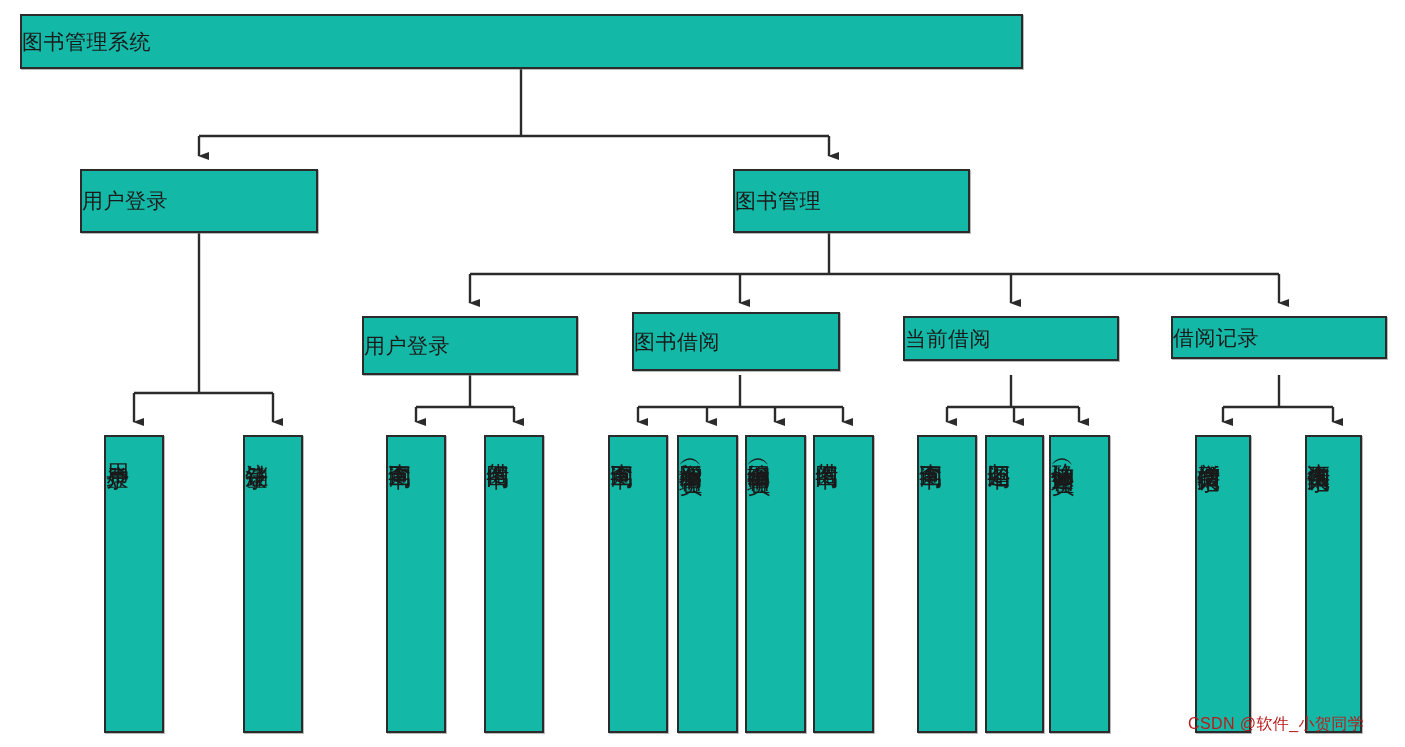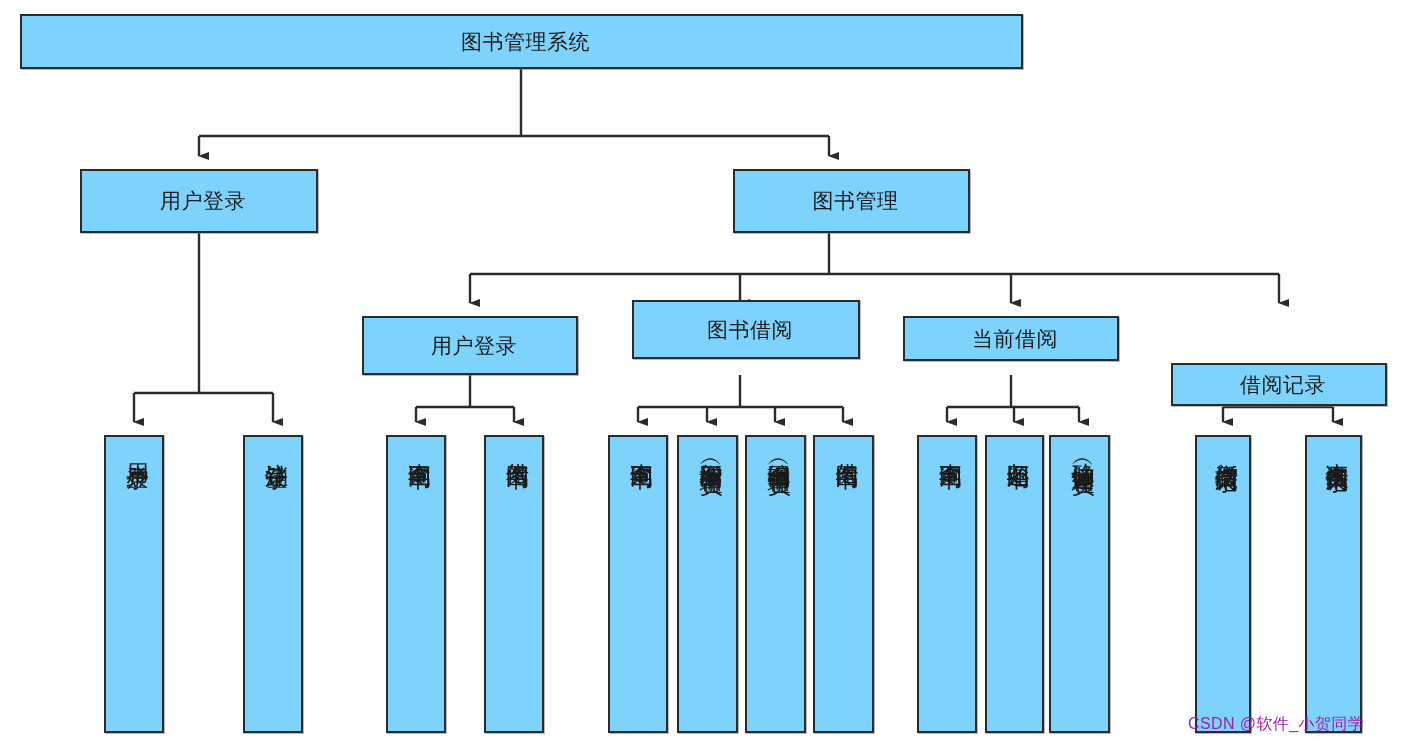--- a/index.html
+++ b/index.html
@@ -22,28 +22,27 @@
     position: absolute;
     left: 0;
     top: 0;
     width: 1405px;
     height: 747px;
     pointer-events: none;
   }
   .node {
     position: absolute;
     box-sizing: border-box;
-    background: #7dd3fc;
+    background: #14b8a6;
     border: 2px solid #2b2b2b;
     box-shadow: 1px 1px 0 rgba(130,130,130,0.55);
     display: flex;
     align-items: center;
-    justify-content: center;
+    justify-content: flex-start;
     color: #1a1a1a;
-    padding-left: 8px;
   }
   .node .label {
     display: block;
     text-align: center;
     line-height: 1.12;
     white-space: pre-line;
   }
   .node.horizontal .label {
     font-size: 21px;
     letter-spacing: 0.5px;
@@ -58,21 +57,21 @@
     font-size: 23px;
     line-height: 1.05;
     letter-spacing: 1.5px;
     white-space: pre;
   }
   #watermark {
     position: absolute;
     left: 1188px;
     top: 714px;
     font-size: 16px;
-    color: #a21caf;
+    color: #b91c1c;
     letter-spacing: 0.4px;
     white-space: nowrap;
     user-select: none;
   }
 </style>
 </head>
 <body>
 
 <div id="diagram-root">
 
@@ -119,27 +118,27 @@
   <div class="node horizontal" style="left: 80px; top: 169px; width: 238px; height: 64px;">
     <span class="label">用户登录</span>
   </div>
   <div class="node horizontal" style="left: 711px; top: 169px; width: 237px; height: 64px; margin-left: 22px;">
     <span class="label">图书管理</span>
   </div>
 
   <div class="node horizontal" style="left: 362px; top: 316px; width: 216px; height: 59px;">
     <span class="label">用户登录</span>
   </div>
-  <div class="node horizontal" style="left: 632px; top: 300px; width: 228px; height: 59px;">
+  <div class="node horizontal" style="left: 632px; top: 312px; width: 208px; height: 59px;">
     <span class="label">图书借阅</span>
   </div>
   <div class="node horizontal" style="left: 903px; top: 316px; width: 216px; height: 45px;">
     <span class="label">当前借阅</span>
   </div>
-  <div class="node horizontal" style="left: 1171px; top: 316px; width: 216px; height: 43px; margin-top: 47px;">
+  <div class="node horizontal" style="left: 1171px; top: 316px; width: 216px; height: 43px;">
     <span class="label">借阅记录</span>
   </div>
 
   <div class="node vertical" style="left: 104px; top: 435px; width: 60px; height: 298px;">
     <span class="label">用户登录</span>
   </div>
   <div class="node vertical" style="left: 243px; top: 435px; width: 60px; height: 298px;">
     <span class="label">注销登录</span>
   </div>
 

